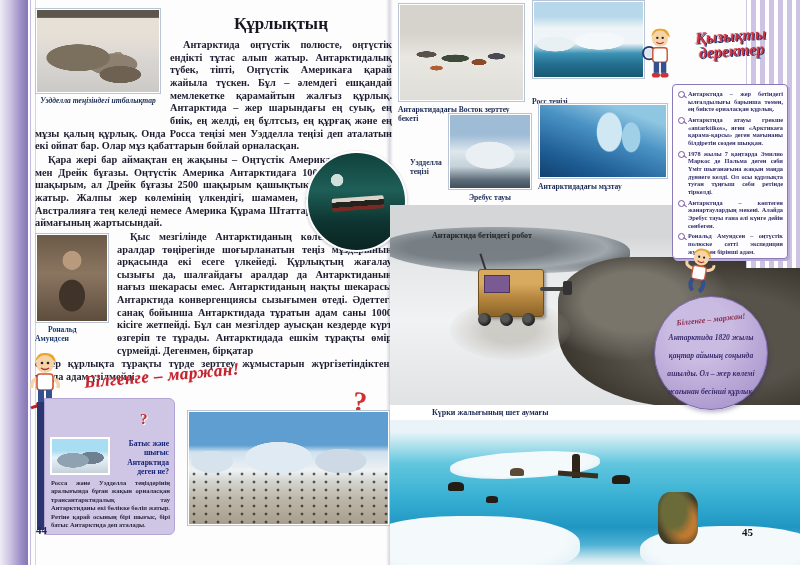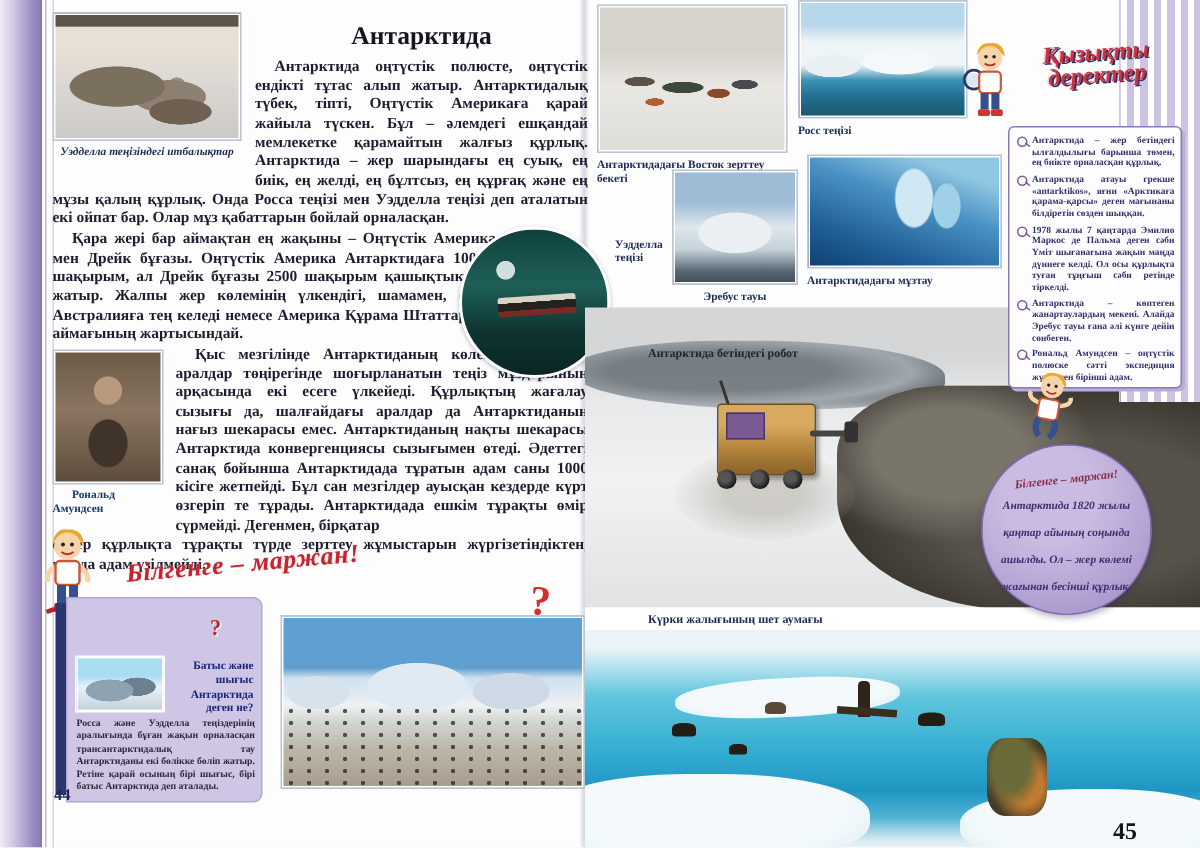--- a/index.html
+++ b/index.html
@@ -155,21 +155,21 @@
   .sled{position:absolute;left:168px;top:52px;width:40px;height:5px;background:#3a2e1e;transform:rotate(4deg);}
   .pile{position:absolute;left:268px;top:72px;width:40px;height:52px;border-radius:30%;
     background:radial-gradient(ellipse at 40% 35%,#6b6b3a 0 35%,transparent 60%),
     radial-gradient(ellipse at 65% 60%,#c07a30 0 30%,transparent 60%),
     radial-gradient(ellipse at 50% 50%,#4e452e 0 60%,#33301f 100%);}
   .dog{position:absolute;background:#231d14;border-radius:40% 40% 20% 20%;}
   .d1{left:58px;top:62px;width:16px;height:9px;}
   .d2{left:120px;top:48px;width:14px;height:8px;background:#5a4a36;}
   .d3{left:222px;top:55px;width:18px;height:9px;}
   .d4{left:96px;top:76px;width:12px;height:7px;}
-  .pr .num45{left:352px;top:106px;color:#14141e;position:absolute;font-size:16px;font-weight:bold;margin-top:20px;}
+  .pr .num45{left:352px;top:106px;color:#14141e;position:absolute;font-size:11px;font-weight:bold;}
 
   
   .stripes{position:absolute;left:356px;top:0;width:54px;height:268px;border-left:1px solid #cfc8e4;
     background:repeating-linear-gradient(90deg,#ffffff 0 4px,#cdc4e4 4px 9px);}
   .facts-head{position:absolute;left:278px;top:28px;width:126px;transform:rotate(-4deg);
     font-style:italic;font-weight:bold;font-size:16px;line-height:.95;color:#cc3340;text-align:center;
     text-shadow:1px 1px 0 #23306e,-1px 0 0 #f0d0d0;}
   .facts-panel{position:absolute;left:282px;top:84px;width:116px;height:175px;background:#fdfcff;
     border:1px solid #8b7ab8;border-radius:4px;box-shadow:2px 2px 0 #b9acd6;padding:5px 4px 4px 5px;box-sizing:border-box;}
   .fact{position:relative;padding-left:10px;margin-bottom:3px;font-size:6.3px;line-height:1.22;
@@ -193,21 +193,21 @@
 <div class="spread">
   <div class="left-strip"></div>
   <div class="rule-line"></div>
   <div class="gutter"></div>
 
   <div class="flow">
     <figure class="seal-fig">
       <div class="photo ph-seal"></div>
       <figcaption class="cap">Уэдделла теңізіндегі итбалықтар</figcaption>
     </figure>
-    <h1 class="title">Антарктида</h1>
+    <h1 class="title">Құрлықтың</h1>
     <p class="body">Антарктида оңтүстік полюсте, оңтүстік ендікті тұтас алып жатыр. Антарктидалық түбек, тіпті, Оңтүстік Америкаға қарай жайыла түскен. Бұл – әлемдегі ешқандай мемлекетке қарамайтын жалғыз құрлық. Антарктида – жер шарындағы ең суық, ең биік, ең желді, ең бұлтсыз, ең құрғақ және ең мұзы қалың құрлық. Онда Росса теңізі мен Уэдделла теңізі деп аталатын екі ойпат бар. Олар мұз қабаттарын бойлай орналасқан.</p>
     <p class="body"><span class="ship-spacer"></span><span>Қара жері бар аймақтан ең жақыны – Оңтүстік Америка мен Дрейк бұғазы. Оңтүстік Америка Антарктидаға 1000 шақырым, ал Дрейк бұғазы 2500 шақырым қашықтықта жатыр. Жалпы жер көлемінің үлкендігі, шамамен, екі Австралияға тең келеді немесе Америка Құрама Штаттары аймағының жартысындай.</span></p>
     <p class="body"><span class="amu-fig">
           <span class="photo ph-amundsen" style="display:block"></span>
           <span class="cap" style="display:block">Рональд Амундсен</span>
         </span><span>Қыс мезгілінде Антарктиданың көлемі аралдар төңірегінде шоғырланатын теңіз мұздарының арқасында екі есеге үлкейеді. Құрлықтың жағалау сызығы да, шалғайдағы аралдар да Антарктиданың нағыз шекарасы емес. Антарктиданың нақты шекарасы Антарктида конвергенциясы сызығымен өтеді. Әдеттегі санақ бойынша Антарктидада тұратын адам саны 1000 кісіге жетпейді. Бұл сан мезгілдер ауысқан кездерде күрт өзгеріп те тұрады. Антарктидада ешкім тұрақты өмір сүрмейді. Дегенмен, бірқатар</span></p>
     <p class="body p2c">елдер құрлықта тұрақты түрде зерттеу жұмыстарын жүргізетіндіктен, мұнда адам үзілмейді.</p>
   </div>
 
   <div class="ship-circle"></div>
@@ -250,21 +250,21 @@
 
   <div class="pr">
 
     <figure class="fig" style="left:8px;top:3px;width:127px;">
       <div class="photo ph-vostok"></div>
       <figcaption class="cap" style="margin-top:3px;width:118px;">Антарктидадағы Восток зерттеу бекеті</figcaption>
     </figure>
 
     <figure class="fig" style="left:142px;top:0;width:113px;">
       <div class="photo ph-ross"></div>
-      <figcaption class="cap" style="margin-top:3px;">Росс теңізі</figcaption>
+      <figcaption class="cap" style="margin-top:18px;">Росс теңізі</figcaption>
     </figure>
 
     <div class="cap lbl-weddell">Уэдделла теңізі</div>
 
     <figure class="fig" style="left:58px;top:113px;width:84px;">
       <div class="photo ph-erebus"></div>
       <figcaption class="cap" style="margin-top:3px;text-align:center;">Эребус тауы</figcaption>
     </figure>
 
     <figure class="fig" style="left:148px;top:103px;width:130px;">

